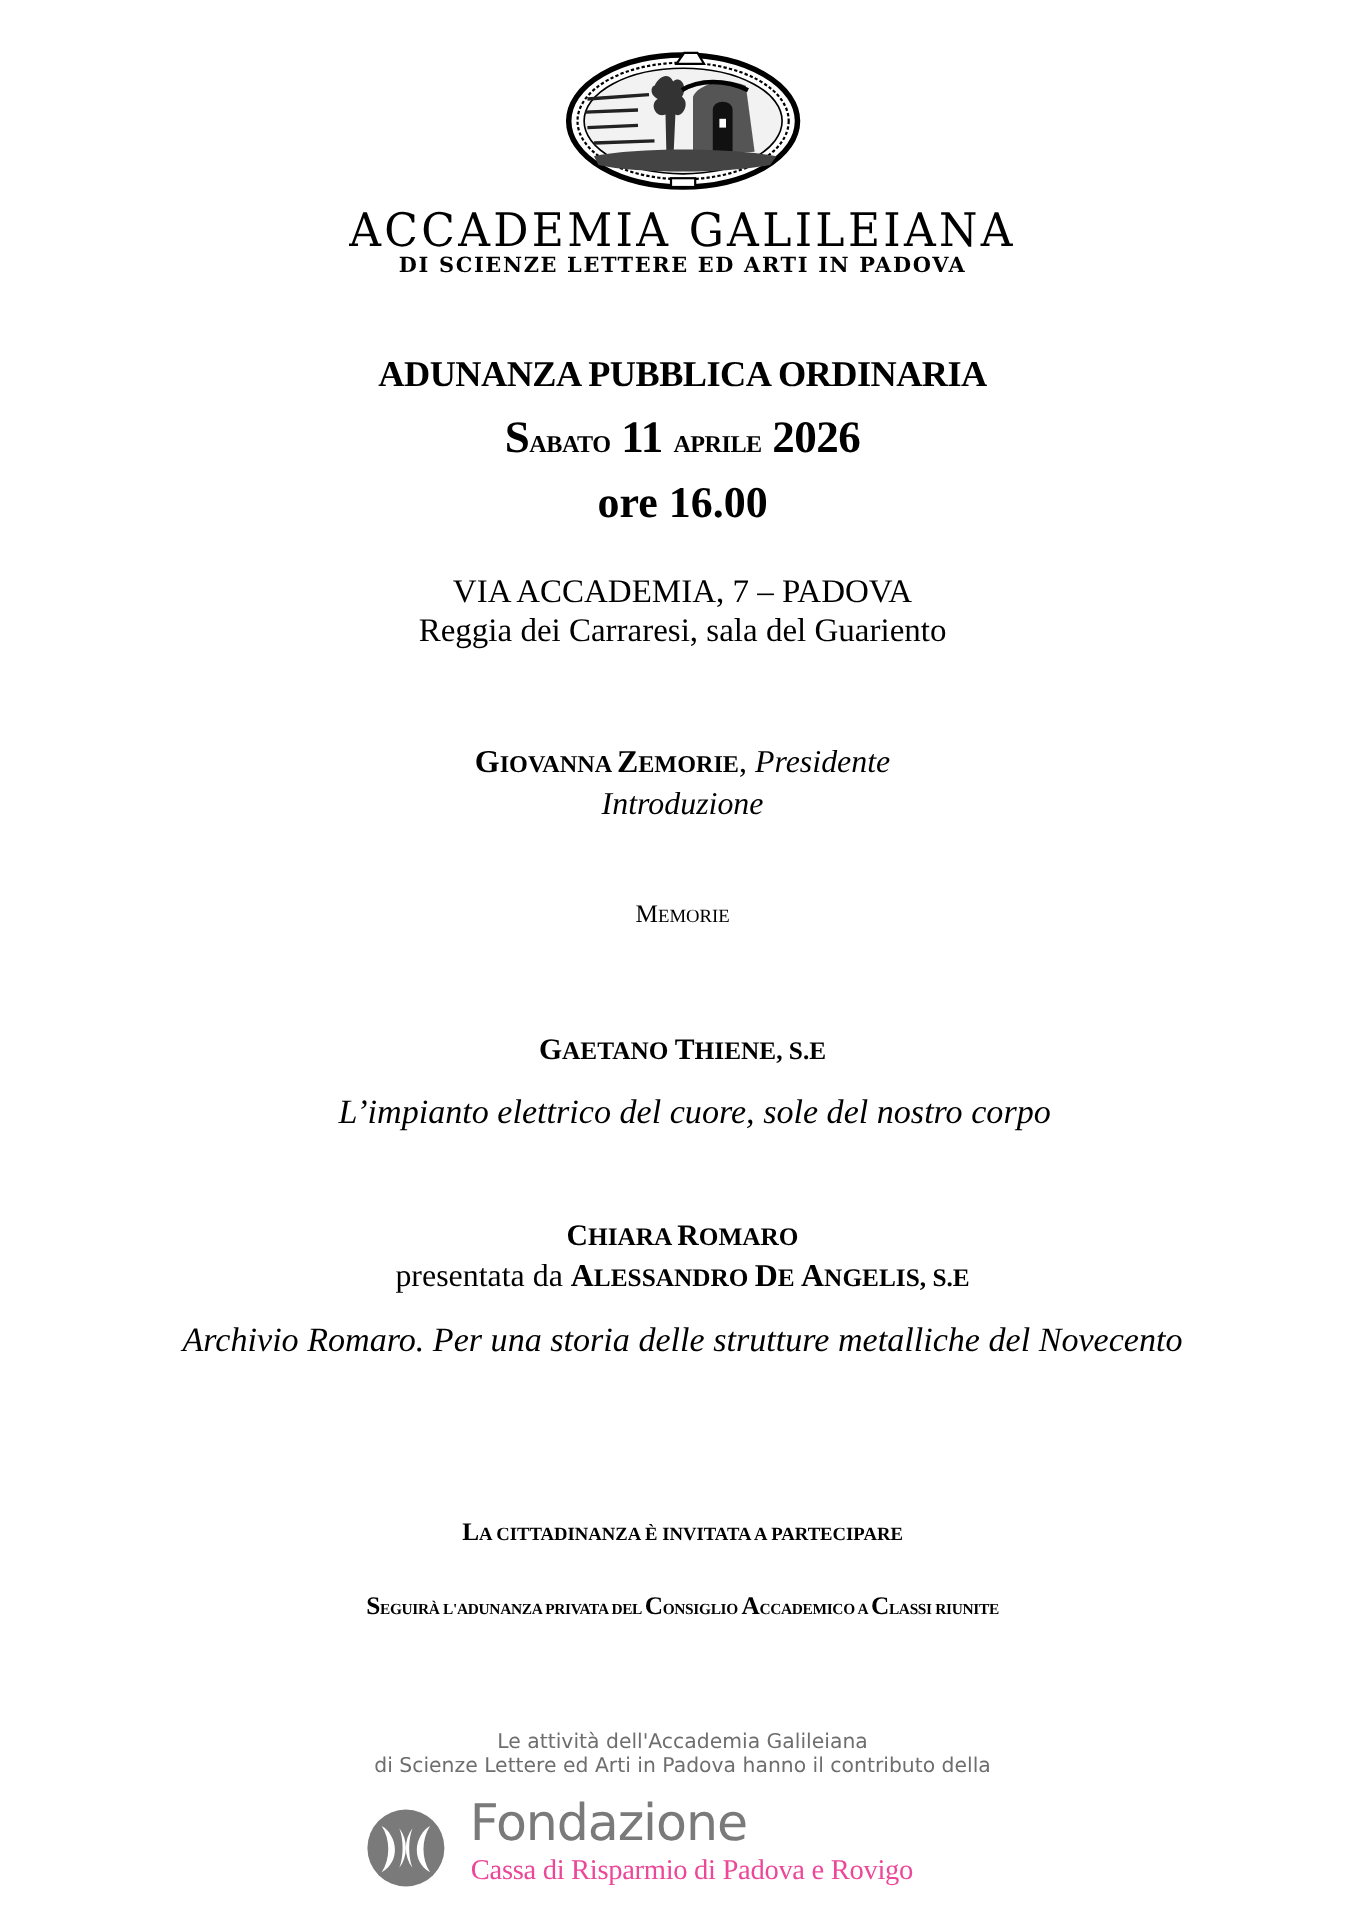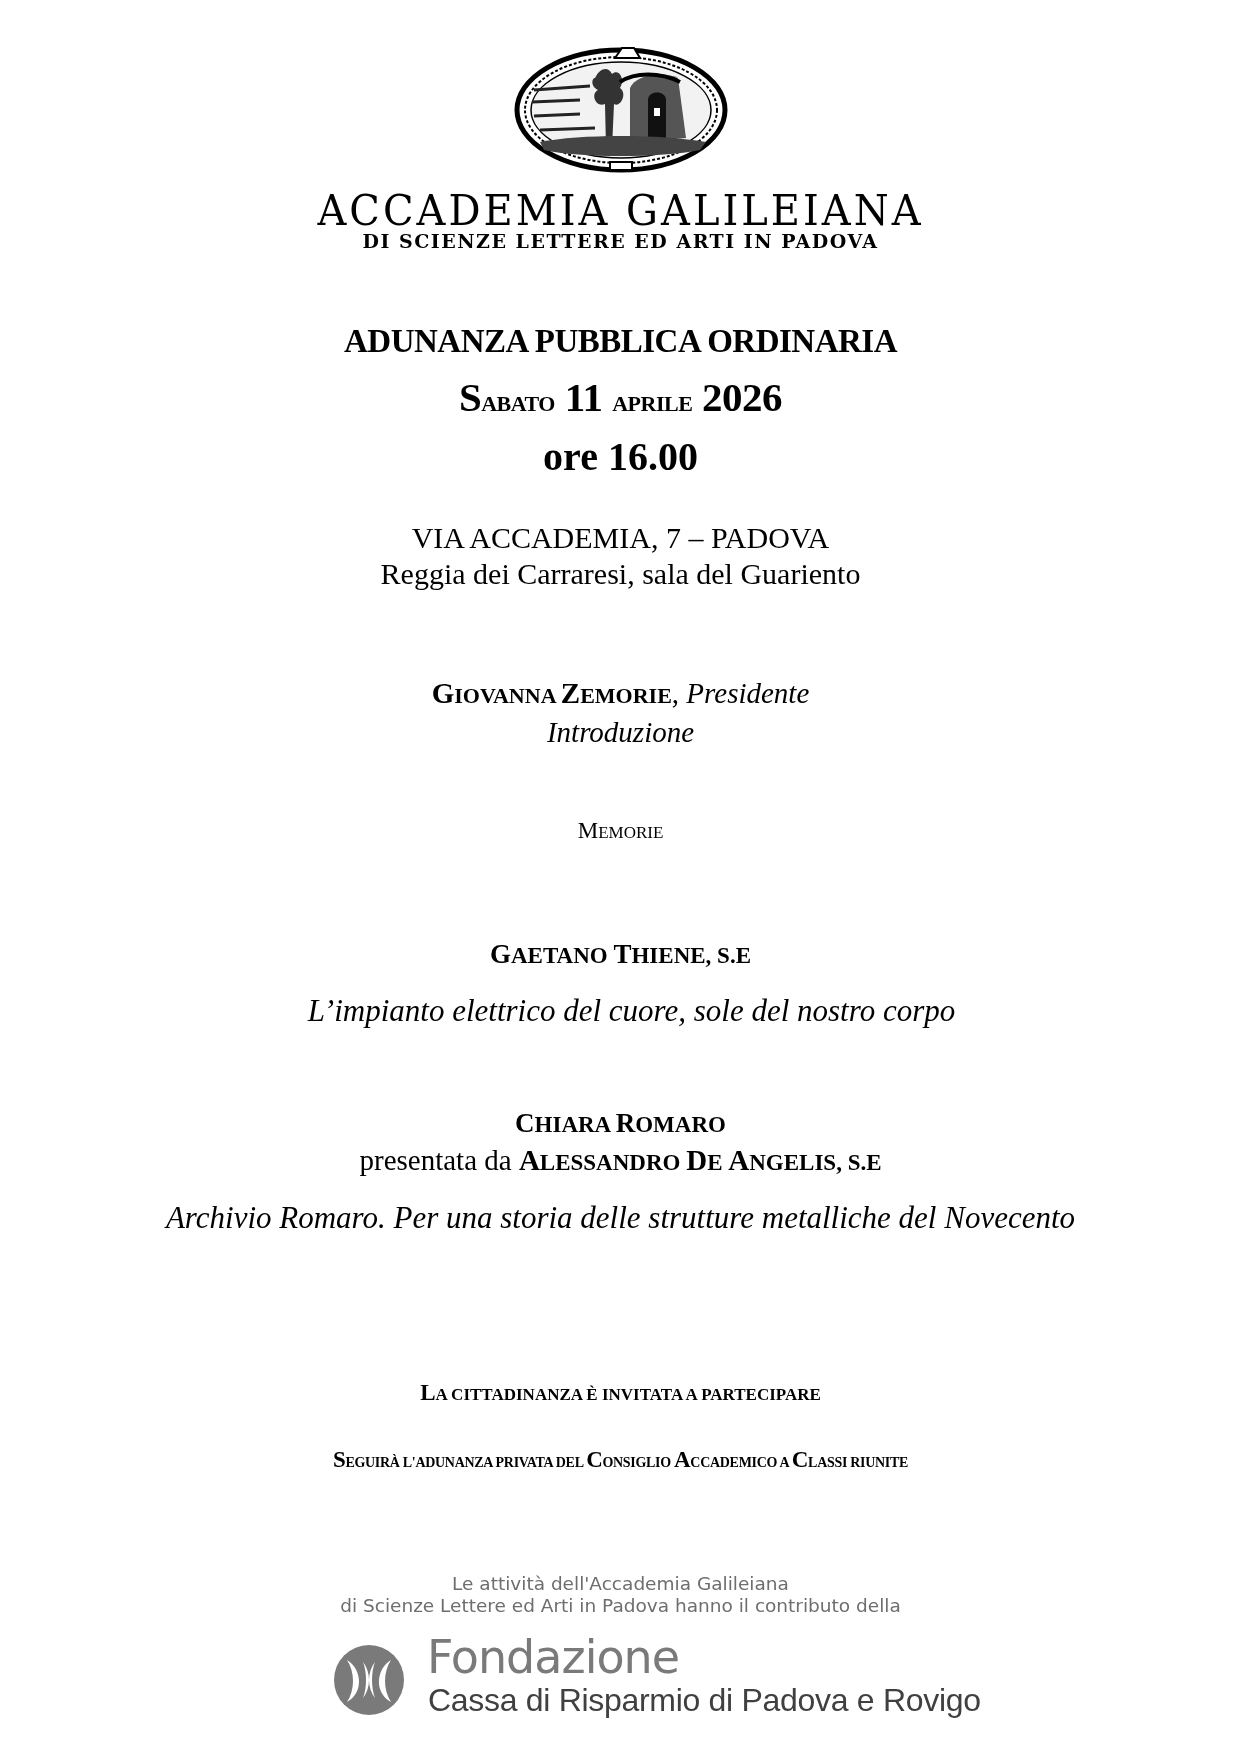--- a/index.html
+++ b/index.html
@@ -160,24 +160,24 @@
       font-family: "DejaVu Sans", sans-serif;
       font-size: 46px;
       line-height: 50px;
       color: #7a7a7a;
       letter-spacing: -1px;
     }
     .fond-sub {
       position: absolute;
       left: 428px;
       top: 1684px;
-      font-family: Liberation Sans, sans-serif;
-      font-size: 32px;
+      font-family: Liberation Serif, serif;
+      font-size: 26px;
       line-height: 32px;
-      color: #404040;
+      color: #ec4899;
       letter-spacing: -0.3px;
     }
   </style>
 </head>
 <body>
 
 <svg class="emblem" viewBox="0 0 222 140">
   <ellipse cx="111" cy="72" rx="104" ry="60" fill="#fff" stroke="#000" stroke-width="5"></ellipse>
   <ellipse cx="111" cy="72" rx="96" ry="53" fill="none" stroke="#000" stroke-width="2" stroke-dasharray="3 2"></ellipse>
   <ellipse cx="111" cy="72" rx="90" ry="48" fill="#f2f2f2" stroke="#000" stroke-width="1.5"></ellipse>

